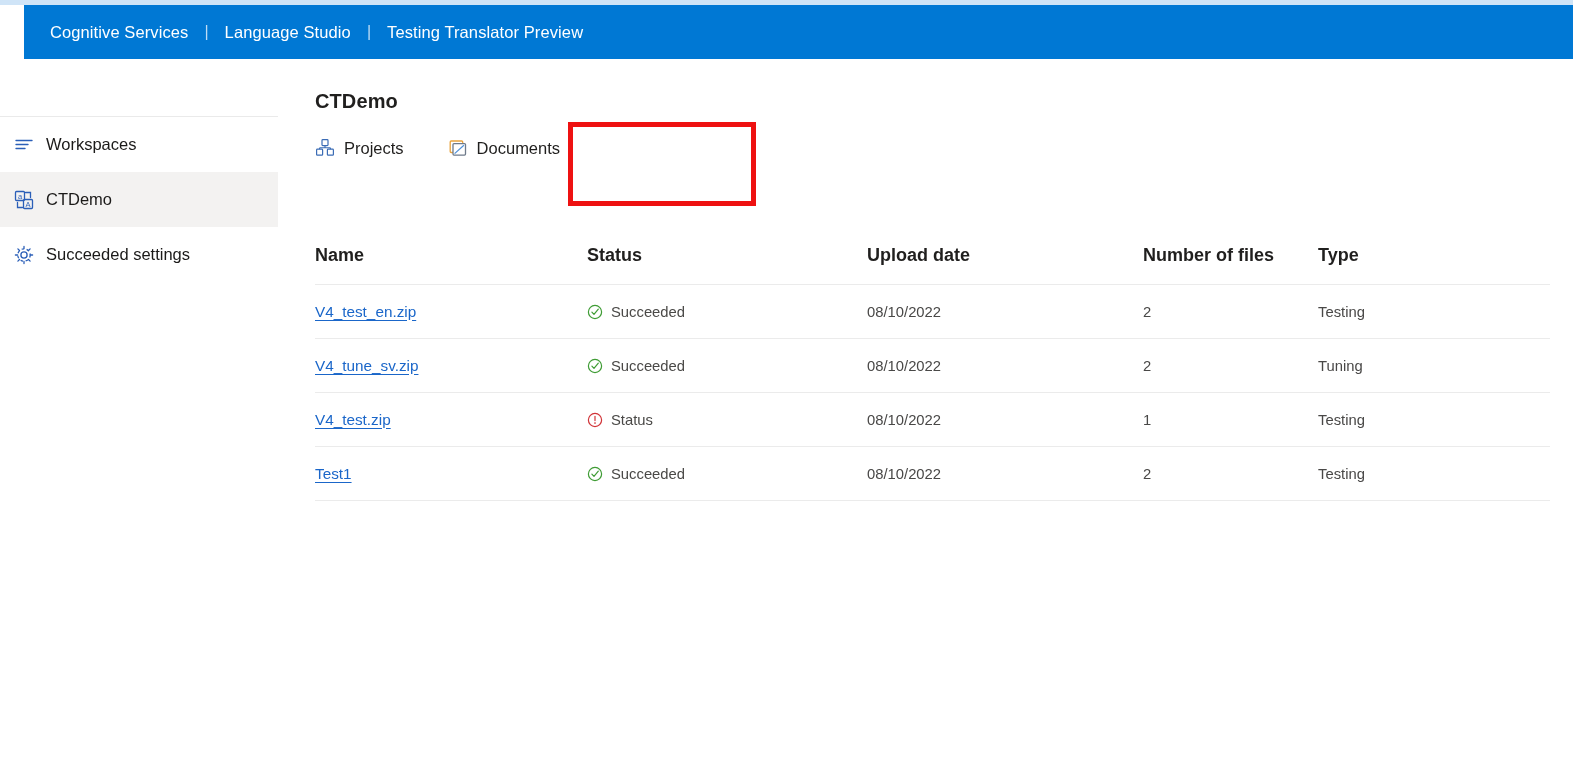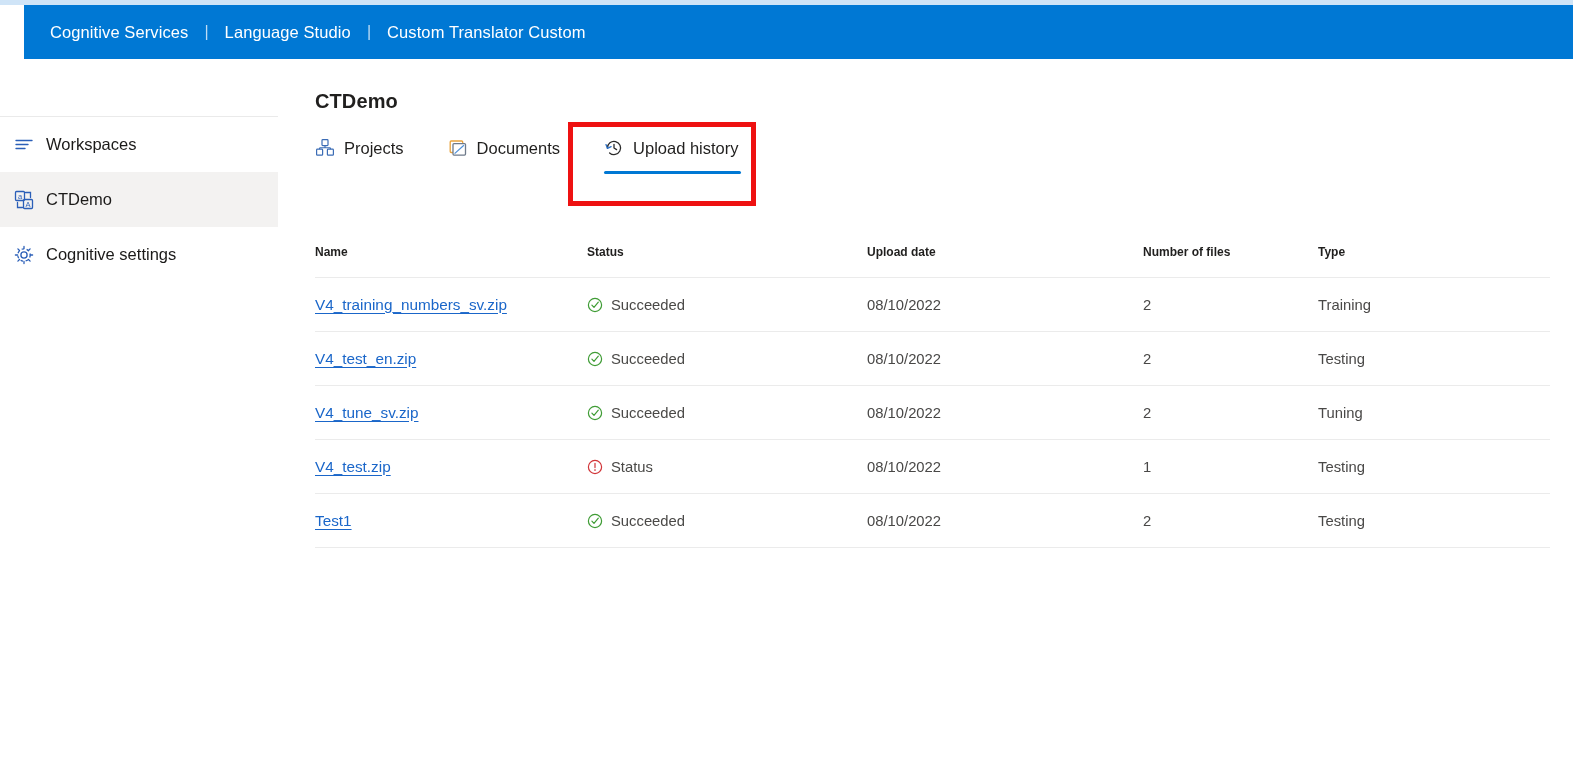--- a/index.html
+++ b/index.html
@@ -165,21 +165,21 @@
     margin-top: 64px;
     width: 1235px;
   }
   table.history {
     border-collapse: collapse;
     width: 1235px;
     table-layout: fixed;
   }
   table.history th {
     text-align: left;
-    font-size: 12px;
+    font-size: 18px;
     font-weight: bold;
     color: #201f1e;
     padding: 0 0 18px 0;
     border-bottom: 1px solid #ebebeb;
   }
   table.history td {
     font-size: 14.8px;
     color: #494847;
     height: 54px;
     padding: 0;
@@ -213,21 +213,21 @@
 
 <div id="app">
 
   <div class="top-strip"></div>
 
   <div class="header">
     <a class="header-link" href="#">Cognitive Services</a>
     <span class="header-sep">|</span>
     <a class="header-link" href="#">Language Studio</a>
     <span class="header-sep">|</span>
-    <a class="header-link" href="#">Custom Translator Custom</a>
+    <a class="header-link" href="#">Testing Translator Preview</a>
   </div>
 
   <div class="sidebar">
 
     <div class="sidebar-top">
       <div class="collapse-btn">
         <svg width="18" height="18" viewBox="0 0 18 18" aria-hidden="true">
           <path d="M9.4 4.2 L5 9 L9.4 13.8" fill="none" stroke="#9b9893" stroke-width="1.5" stroke-linecap="round" stroke-linejoin="round"></path>
           <path d="M14 4.2 L9.6 9 L14 13.8" fill="none" stroke="#9b9893" stroke-width="1.5" stroke-linecap="round" stroke-linejoin="round"></path>
         </svg>
@@ -264,21 +264,21 @@
         <svg width="22" height="22" viewBox="0 0 22 22" aria-hidden="true">
           <g fill="none" stroke="#2b5fb8" stroke-width="1.3">
             <circle cx="11" cy="11" r="3.1"></circle>
             <path d="M11 2.4 v2.2 M11 17.4 v2.2 M2.4 11 h2.2 M17.4 11 h2.2
                      M4.9 4.9 l1.6 1.6 M15.5 15.5 l1.6 1.6
                      M17.1 4.9 l-1.6 1.6 M6.5 15.5 l-1.6 1.6" stroke-linecap="round"></path>
             <circle cx="11" cy="11" r="6.2" stroke-dasharray="2.6 2.6"></circle>
           </g>
         </svg>
       </span>
-      <span class="nav-label">Cognitive settings</span>
+      <span class="nav-label">Succeeded settings</span>
     </div>
 
   </div>
 
   <div class="main">
 
     <div class="page-title">CTDemo</div>
 
     <div class="tabs">
 
@@ -304,65 +304,35 @@
               <rect x="2.2" y="3" width="12.5" height="11.5" rx="1" fill="none" stroke="#e8a33d" stroke-width="1.3"></rect>
               <rect x="5" y="5.6" width="12.5" height="11.5" rx="1" fill="#ffffff" stroke="#6e7a8a" stroke-width="1.3"></rect>
               <path d="M6.6 15.6 L15.9 7.2" fill="none" stroke="#4f8fd6" stroke-width="1.2"></path>
             </svg>
           </span>
           <span class="tab-label">Documents</span>
         </div>
         <div class="tab-underline hidden"></div>
       </div>
 
-      <div class="tab">
-        <div class="tab-inner">
-          <span>
-            <svg width="20" height="20" viewBox="0 0 20 20" aria-hidden="true">
-              <path d="M3.4 10 a6.6 6.6 0 1 1 2.2 4.9" fill="none" stroke="#2a2a2a" stroke-width="1.3" stroke-linecap="round"></path>
-              <path d="M2 6.6 L3.5 10.4 L7.1 8.6" fill="none" stroke="#2b6fc4" stroke-width="1.3" stroke-linecap="round" stroke-linejoin="round"></path>
-              <path d="M10 6.3 V10 l2.6 1.6" fill="none" stroke="#2a2a2a" stroke-width="1.3" stroke-linecap="round"></path>
-            </svg>
-          </span>
-          <span class="tab-label">Upload history</span>
-        </div>
-        <div class="tab-underline"></div>
-      </div>
 
     </div>
 
     <div class="table-wrap">
       <table class="history">
         <thead>
           <tr>
             <th class="col-name">Name</th>
             <th class="col-status">Status</th>
             <th class="col-date">Upload date</th>
             <th class="col-files">Number of files</th>
             <th class="col-type">Type</th>
           </tr>
         </thead>
         <tbody id="tbody">
-            <tr>
-              <td class="col-name"><a class="file-link" href="#">V4_training_numbers_sv.zip</a></td>
-              <td class="col-status">
-                <div class="status-cell">
-                  <span>
-                    <svg width="16" height="16" viewBox="0 0 16 16">
-                      <circle cx="8" cy="8" r="6.6" fill="none" stroke="#3f9c35" stroke-width="1.2"></circle>
-                      <path fill="none" stroke="#3f9c35" stroke-width="1.2" stroke-linecap="round" stroke-linejoin="round" d="M4.9 8.2 L7 10.3 L11.3 5.2"></path>
-                    </svg>
-                  </span>
-                  <span class="status-text">Succeeded</span>
-                </div>
-              </td>
-              <td class="col-date">08/10/2022</td>
-              <td class="col-files">2</td>
-              <td class="col-type">Training</td>
-            </tr>
             <tr>
               <td class="col-name"><a class="file-link" href="#">V4_test_en.zip</a></td>
               <td class="col-status">
                 <div class="status-cell">
                   <span>
                     <svg width="16" height="16" viewBox="0 0 16 16">
                       <circle cx="8" cy="8" r="6.6" fill="none" stroke="#3f9c35" stroke-width="1.2"></circle>
                       <path fill="none" stroke="#3f9c35" stroke-width="1.2" stroke-linecap="round" stroke-linejoin="round" d="M4.9 8.2 L7 10.3 L11.3 5.2"></path>
                     </svg>
                   </span>

